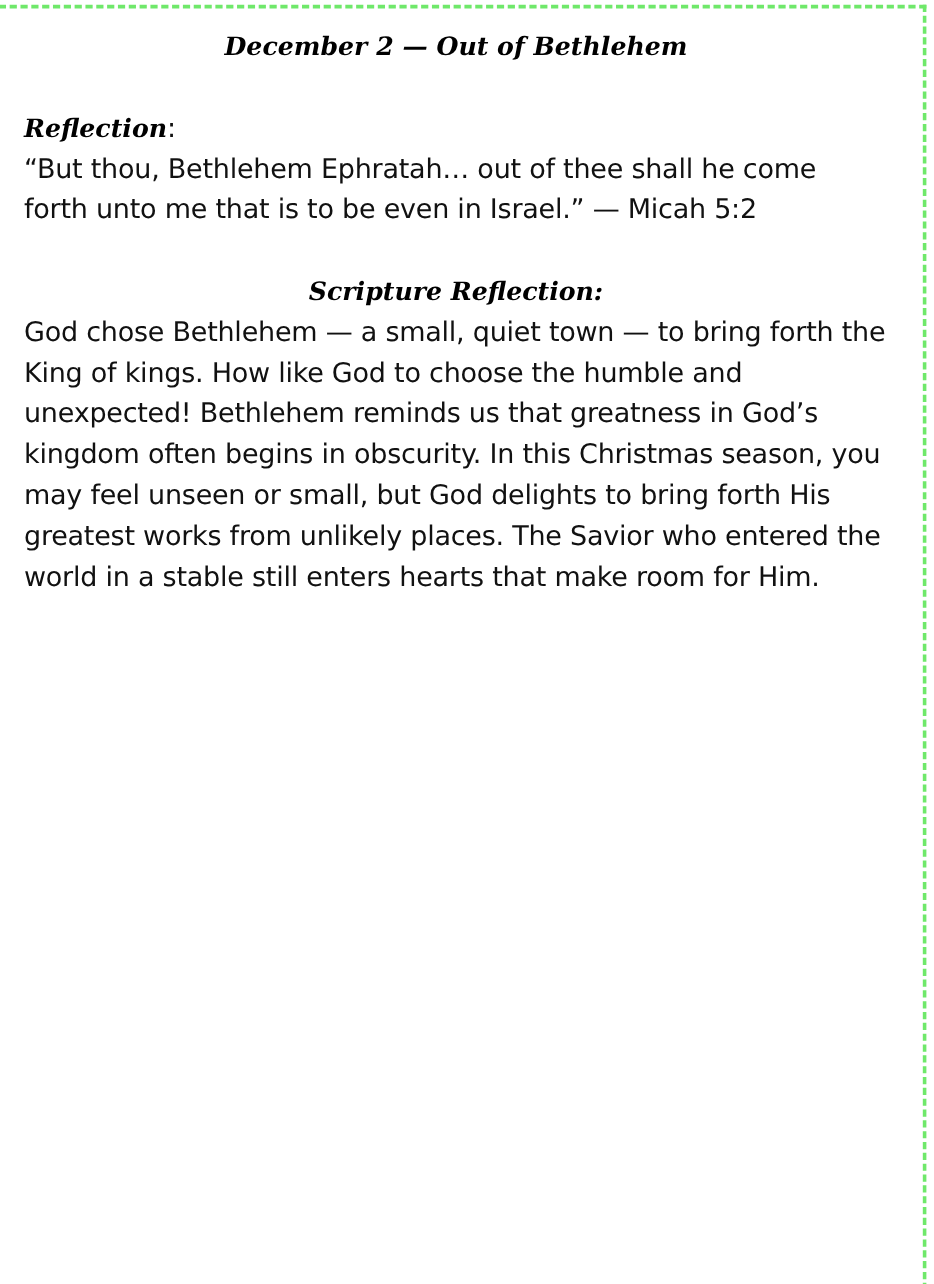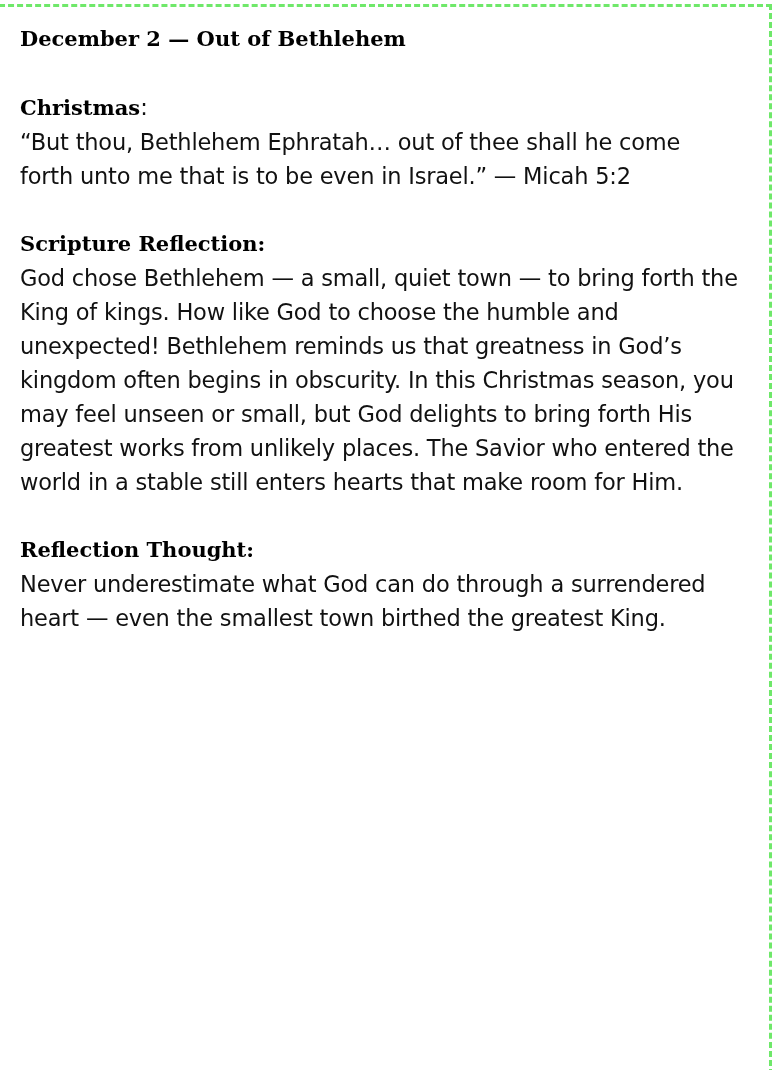--- a/index.html
+++ b/index.html
@@ -17,50 +17,48 @@
     left: 20px; top: 22px;
     width: 720px;
     color: #111111;
     font-family: "DejaVu Sans", sans-serif;
     font-size: 22.5px;
     line-height: 34px;
     letter-spacing: -0.2px;
   }
   .heading {
     font-family: "DejaVu Serif", serif;
+    font-style: italic;
     font-weight: bold;
     font-size: 21px;
     line-height: 34px;
     color: #000000;
     letter-spacing: 0px;
+    text-align: center;
   }
   .colon { font-family: "DejaVu Sans", sans-serif; font-style: normal; font-weight: normal; }
   .block { margin: 0 0 34px 0; }
   .para { margin: 0; }
 </style>
 </head>
 <body>
 
 <div class="frame"></div>
 
 <div class="content">
   <div class="block">
     <div class="heading">December 2 — Out of Bethlehem</div>
   </div>
 
   <div class="block">
     <div>
-      <span class="heading">Christmas</span><span class="colon">:</span>
+      <span class="heading">Reflection</span><span class="colon">:</span>
     </div>
     <p class="para">“But thou, Bethlehem Ephratah… out of thee shall he come forth unto me that is to be even in Israel.” — Micah 5:2</p>
   </div>
 
   <div class="block">
     <div class="heading">Scripture Reflection:</div>
     <p class="para">God chose Bethlehem — a small, quiet town — to bring forth the King of kings. How like God to choose the humble and unexpected! Bethlehem reminds us that greatness in God’s kingdom often begins in obscurity. In this Christmas season, you may feel unseen or small, but God delights to bring forth His greatest works from unlikely places. The Savior who entered the world in a stable still enters hearts that make room for Him.</p>
   </div>
 
 
-  <div class="block">
-    <div class="heading">Reflection Thought:</div>
-    <p class="para">Never underestimate what God can do through a surrendered heart — even the smallest town birthed the greatest King.</p>
-  </div>
 </div>
 
 </body></html>

